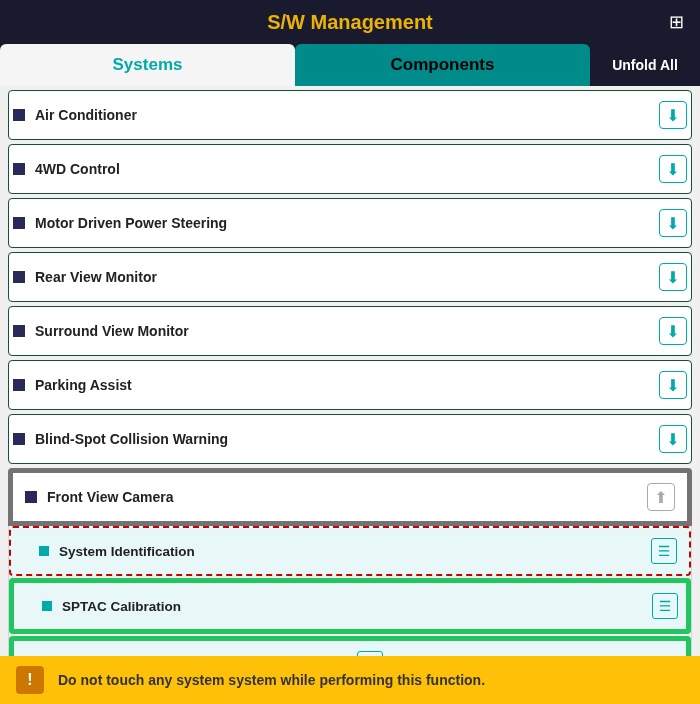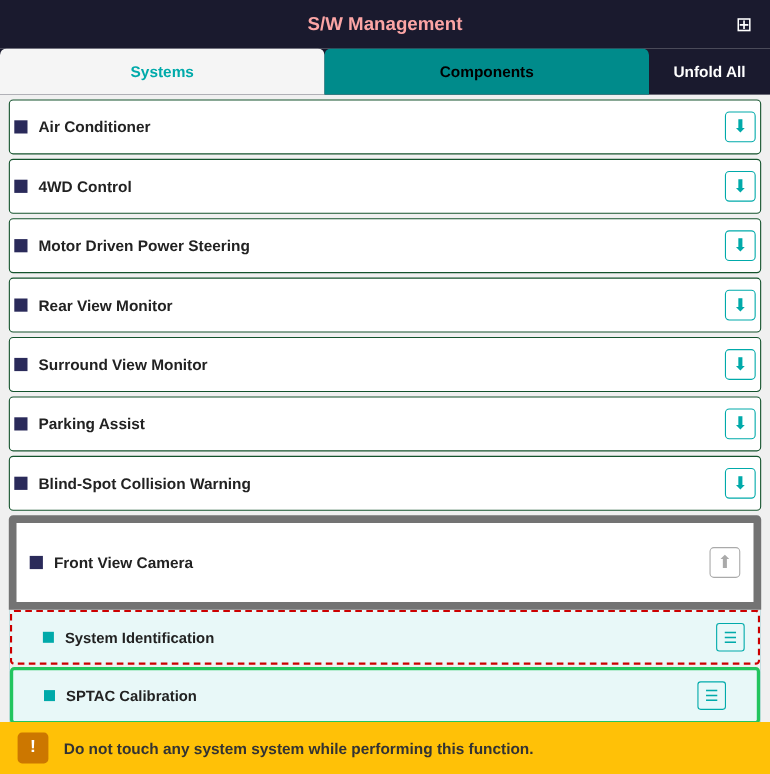--- a/index.html
+++ b/index.html
@@ -17,22 +17,22 @@
     .header {
       background: #1a1a2e;
       display: flex;
       align-items: center;
       justify-content: center;
       padding: 10px 16px;
       position: relative;
       height: 44px;
     }
     .header-title {
-      color: #fca5a5;
-      font-size: 17px;
+      color: #eab308;
+      font-size: 20px;
       font-weight: bold;
     }
     .header-grid-icon {
       position: absolute;
       right: 16px;
       color: white;
       font-size: 18px;
       cursor: pointer;
     }
 
@@ -40,21 +40,21 @@
     .tab-bar {
       display: flex;
       background: #1a1a2e;
       height: 42px;
     }
     .tab {
       flex: 1;
       display: flex;
       align-items: center;
       justify-content: center;
-      font-size: 14px;
+      font-size: 17px;
       font-weight: bold;
       cursor: pointer;
     }
     .tab-systems {
       background: #f5f5f5;
       color: #00aaaa;
       border-radius: 6px 6px 0 0;
     }
     .tab-components {
       background: #008b8b;
@@ -110,42 +110,43 @@
       justify-content: center;
       color: #00aaaa;
       font-size: 16px;
       cursor: pointer;
       flex-shrink: 0;
     }
 
     
     .group-header {
       background: white;
-      border: 7px solid #737373;
+      border: 5px solid #737373;
       border-radius: 4px;
       margin-bottom: 0;
       display: flex;
       align-items: center;
-      padding: 22px 12px;
+      padding: 10px 12px;
       min-height: 44px;
     }
     .group-header .list-item-action {
       color: #aaa;
       border-color: #aaa;
     }
 
     .sub-item {
       background: #e8f8f8;
-      border: 3px solid #22c55e;
+      border: 5px solid #22c55e;
       border-radius: 4px;
       margin-bottom: 2px;
       display: flex;
       align-items: center;
-      padding: 10px 28px 10px 28px;
+      padding: 10px 8px 10px 28px;
       min-height: 40px;
+      justify-content: center;
     }
     .sub-item-icon {
       width: 10px;
       height: 10px;
       background: #00aaaa;
       margin-right: 10px;
       flex-shrink: 0;
     }
     .sub-item-label {
       flex: 1;

